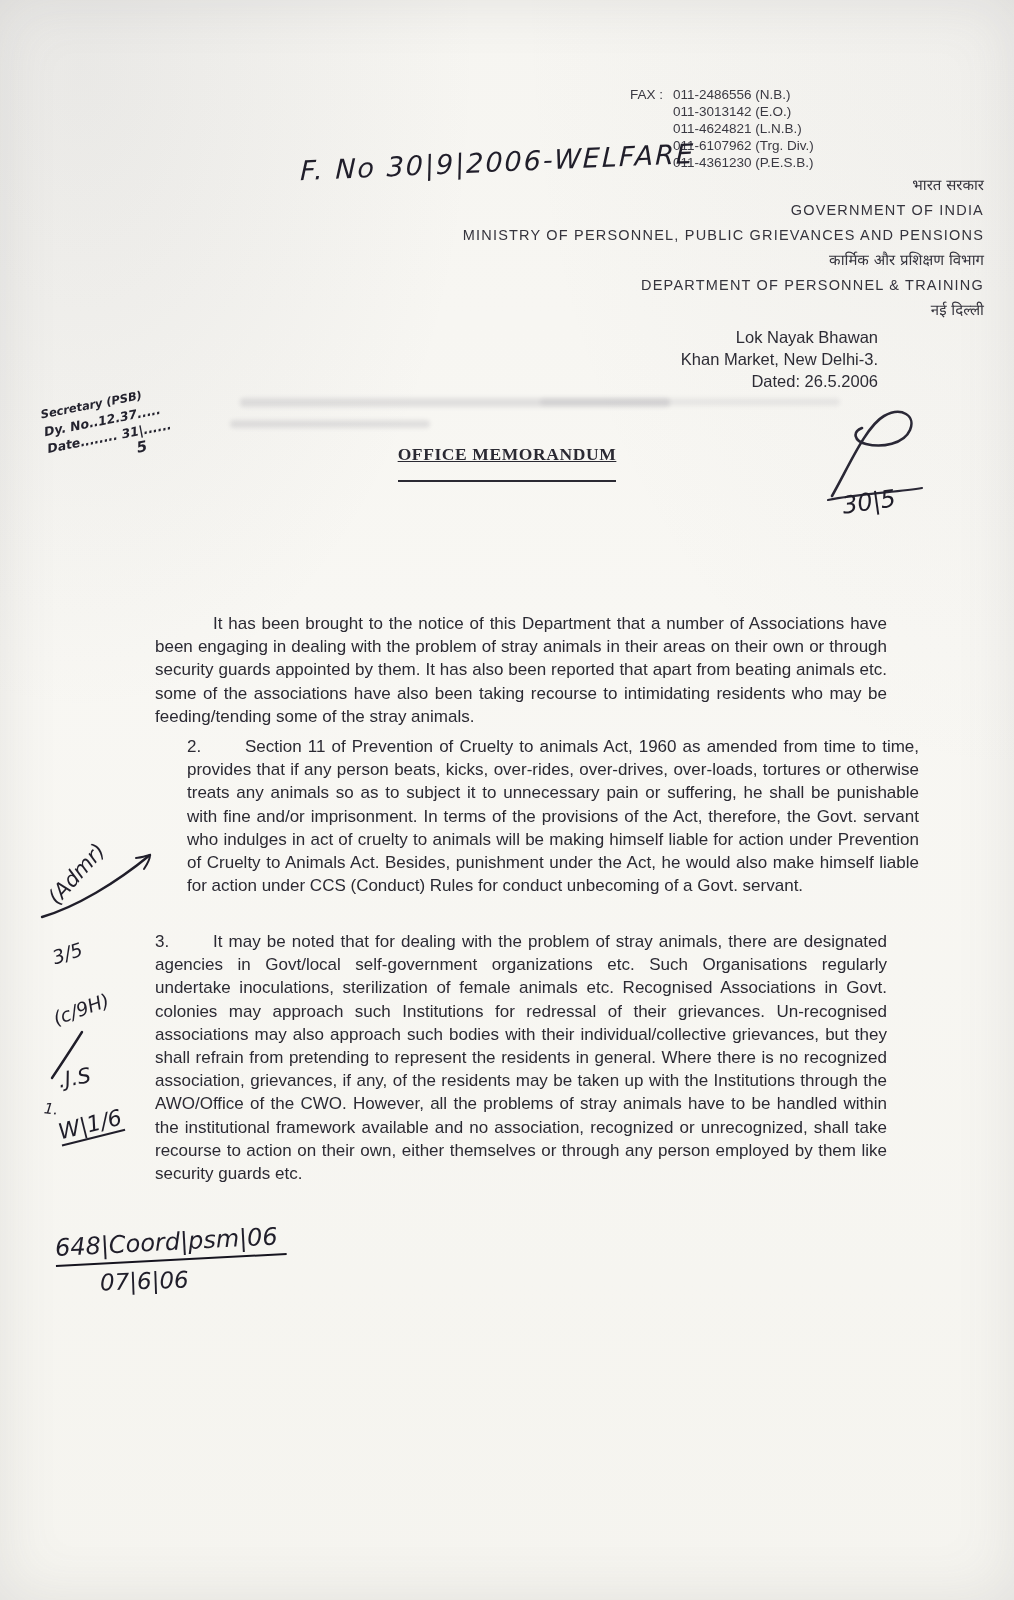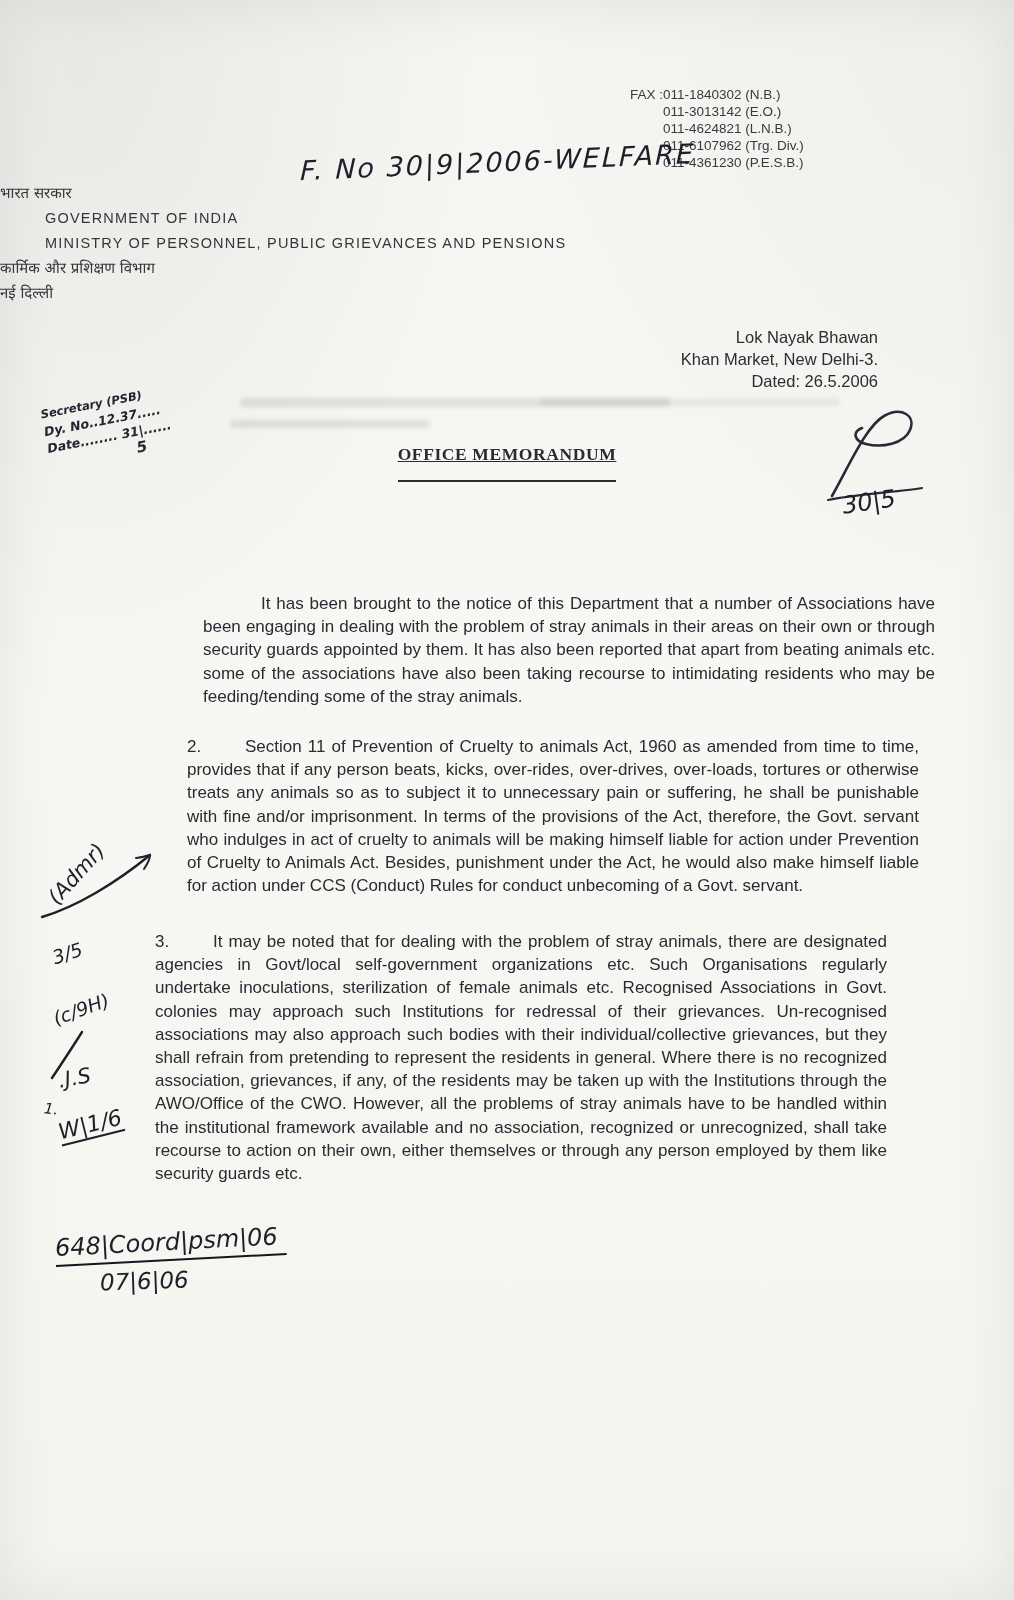--- a/index.html
+++ b/index.html
@@ -18,30 +18,30 @@
   .abs{position:absolute;}
   .sans{font-family:"Liberation Sans", sans-serif;}
   .serif{font-family:Liberation Sans, sans-serif;}
   .hindi{font-family:"DejaVu Sans", sans-serif;}
   .hand{
     font-family:"DejaVu Sans", sans-serif;
     font-style:italic;
     color:#201e2a;
   }
   
-  .fax{top:86px;left:630px;display:flex;font-size:13.5px;line-height:17px;color:#3a3942;}
+  .fax{top:86px;left:630px;display:flex;gap:10px;font-size:13.5px;line-height:17px;color:#3a3942;}
   .fax .nums div{white-space:nowrap;}
   
   .fileno{
     top:146px;left:300px;width:420px;
     font-size:27px;letter-spacing:2px;
     transform:rotate(-2.5deg) skewX(-4deg);
   }
   
-  .header{top:181px;left:0;right:30px;text-align:left;color:#35343d;}
+  .header{top:173px;left:0;right:30px;text-align:right;color:#35343d;}
   .header .hl{font-size:15px;line-height:25px;}
   .header .el{font-size:14.5px;line-height:25px;letter-spacing:1.2px;padding-left:45px;}
   
   .address{top:326px;left:600px;width:278px;text-align:right;font-size:16.5px;line-height:22px;color:#2d2c35;}
   
   .stamp{
     top:388px;left:44px;width:190px;
     transform:rotate(-11deg);
     font-size:12.5px;line-height:17px;
     color:#23222e;font-weight:bold;
@@ -58,21 +58,21 @@
   }
   
   .sig{top:408px;left:818px;}
   .sig-num{top:488px;left:842px;font-size:24px;transform:rotate(-8deg);}
   
   .subject{top:530px;left:155px;width:730px;text-align:center;
     font-size:17px;font-weight:bold;color:#2b2a33;}
   
   .para{left:155px;width:732px;font-size:17px;line-height:23.2px;
     text-align:justify;color:#2b2a33;}
-  .p1{top:592px;text-indent:58px;margin-left:48px;}
+  .p1{top:612px;text-indent:58px;}
   .p2{top:735px;margin-left:32px;}
   .p3{top:930px;}
   .pnum{display:inline-block;width:58px;text-indent:0;}
   
   .smudge{filter:blur(2px);opacity:0.16;background:#6a6877;border-radius:4px;}
   .sm1{top:398px;left:240px;width:430px;height:9px;}
   .sm2{top:420px;left:230px;width:200px;height:8px;}
   .sm3{top:398px;left:540px;width:300px;height:8px;opacity:0.10;}
   
   .m-ann{font-size:19px;}
@@ -93,35 +93,36 @@
 
 <div class="page">
 
   <div class="abs smudge sm1"></div>
   <div class="abs smudge sm2"></div>
   <div class="abs smudge sm3"></div>
 
   <div class="abs sans fax">
     <div>FAX :</div>
     <div class="nums">
-      <div>011-1840302  (N.B.)</div>
+      <div>011-2486556  (N.B.)</div>
       <div>011-3013142  (E.O.)</div>
       <div>011-4624821  (L.N.B.)</div>
       <div>011-6107962  (Trg.  Div.)</div>
       <div>011-4361230  (P.E.S.B.)</div>
     </div>
   </div>
 
   <div class="abs hand fileno">F. No 30|9|2006-WELFARE</div>
 
   <div class="abs header">
     <div class="hindi hl">भारत सरकार</div>
     <div class="sans el">GOVERNMENT OF INDIA</div>
     <div class="sans el">MINISTRY OF PERSONNEL, PUBLIC GRIEVANCES AND PENSIONS</div>
     <div class="hindi hl">कार्मिक और प्रशिक्षण विभाग</div>
+    <div class="sans el">DEPARTMENT OF PERSONNEL &amp; TRAINING</div>
     <div class="hindi hl">नई दिल्ली</div>
   </div>
 
   <div class="abs serif address">
     <div>Lok Nayak Bhawan</div>
     <div>Khan Market, New Delhi-3.</div>
     <div>Dated: 26.5.2006</div>
   </div>
 
   <div class="abs hand stamp">

